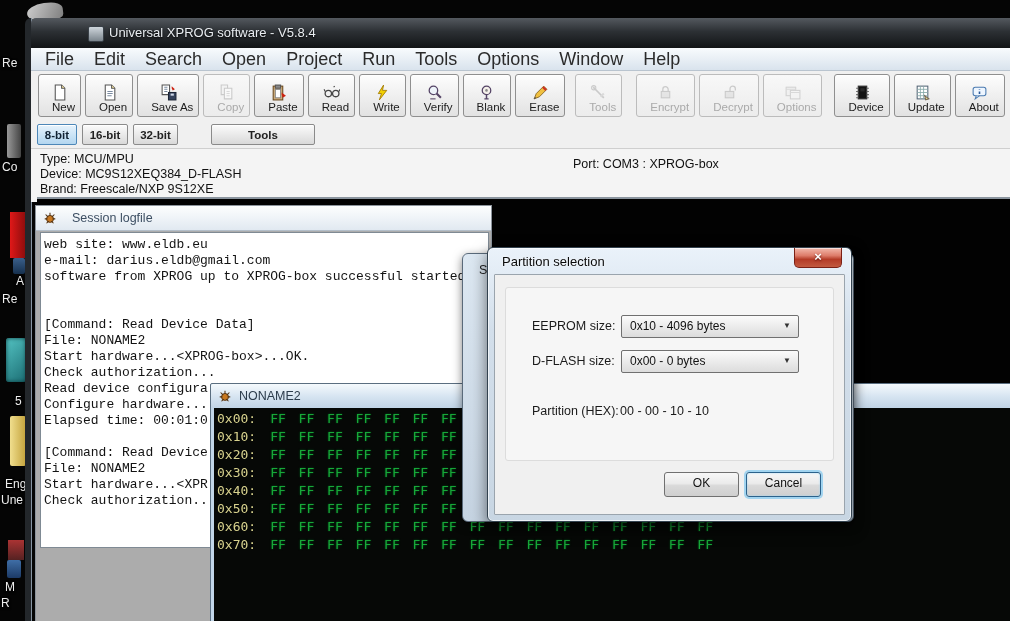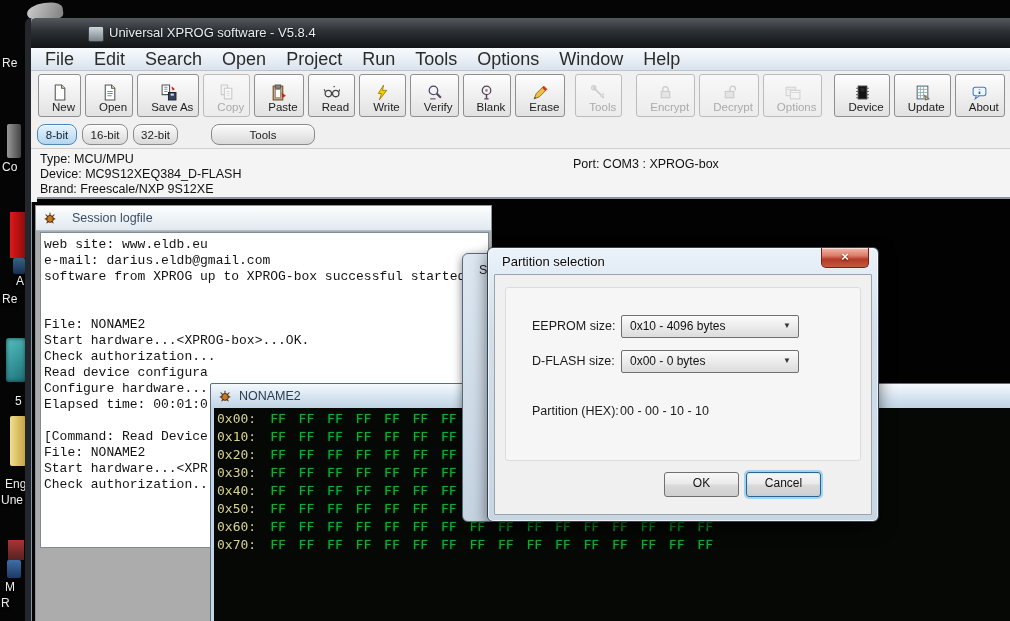--- a/index.html
+++ b/index.html
@@ -36,22 +36,22 @@
     border:1px solid #8f8f8f;border-radius:3px;background:linear-gradient(#fdfdfd,#e2e2e2);
     box-shadow:inset 0 1px 0 #fff;}
   .tbtn .tlabel{font-size:11.5px;color:#1c1c1c;white-space:nowrap;line-height:11px;margin-left:8px;}
   .tbtn.dis{border-color:#bcbcbc;background:linear-gradient(#f8f8f8,#ececec);box-shadow:none;}
   .tbtn.dis .tlabel{color:#aaa;}
   .tbtn.dis svg{opacity:.45;filter:grayscale(1);}
   .tbtn svg{width:17px;height:17px;}
   .gap6{margin-left:6px;} .gap10{margin-left:10px;} .gap8{margin-left:8px;}
 
   #tab-bar{height:27px;background:#f0f0f0;display:flex;align-items:center;padding-left:6px;border-bottom:1px solid #cfcfcf;}
-  .tab{height:19px;border-radius:8px;border:1px solid #8a8a8a;background:linear-gradient(#fbfbfb,#d9d9d9);
-    font-size:11.5px;color:#222;display:flex;align-items:center;justify-content:center;margin-right:5px;box-shadow:inset 0 1px 0 #fff;}
+  .tab{height:19px;border-radius:2px;border:1px solid #8a8a8a;background:linear-gradient(#fbfbfb,#d9d9d9);
+    font-size:11.5px;color:#222;display:flex;align-items:center;justify-content:center;margin-right:5px;box-shadow:inset 0 1px 0 #fff;font-weight:bold;}
   .tab.sel{background:linear-gradient(#e7f3fc,#b3d6f0);border-color:#4d87b8;color:#123;}
   #tab-0{width:38px;} #tab-1{width:44px;} #tab-2{width:43px;} #tab-3{width:102px;margin-left:28px;}
 
   #info-panel{height:53px;background:#f4f4f4;position:relative;font-size:12.5px;color:#111;}
   #info-type{position:absolute;left:9px;top:3px;} #info-device{position:absolute;left:9px;top:18px;}
   #info-brand{position:absolute;left:9px;top:33px;} #info-port{position:absolute;left:542px;top:8px;}
 
   #mdi-area{position:absolute;left:6px;right:0;top:179px;bottom:0;background:#020202;border-top:2px solid #8a949e;}
 
   
@@ -80,21 +80,21 @@
   
   #hidden-window{position:absolute;left:462px;top:253px;width:390px;height:267px;z-index:15;
     background:linear-gradient(#dde8f2,#c6d4e2);border:1px solid #5a6a7a;border-radius:6px;
     box-shadow:0 3px 10px rgba(0,0,0,.5);}
   #hidden-window .hw-title{position:absolute;left:16px;top:9px;font-size:12.5px;color:#222;}
 
   
   #dialog{position:absolute;left:487px;top:247px;width:363px;height:273px;z-index:20;
     background:linear-gradient(180deg,#eaf2fa 0%,#d3dfeb 30%,#c8d6e3 100%);
     border:1px solid #33424f;border-radius:6px;
-    box-shadow:0 6px 16px rgba(0,0,0,.55),inset 0 0 0 1px rgba(255,255,255,.65);padding-left:27px;}
+    box-shadow:0 6px 16px rgba(0,0,0,.55),inset 0 0 0 1px rgba(255,255,255,.65);}
   #dialog-title{position:absolute;left:14px;top:6px;font-size:13px;color:#0a0a0a;text-shadow:0 0 3px #fff;}
   #dialog-close{position:absolute;right:9px;top:0;width:46px;height:19px;
     background:linear-gradient(#f3b9ac 0%,#dd7c6a 40%,#b43b27 60%,#c25a40 100%);
     border:1px solid #7a2015;border-top:none;border-radius:0 0 5px 5px;
     color:#fff;font-size:13px;font-weight:bold;text-align:center;line-height:17px;
     text-shadow:0 1px 2px #5a120a;box-shadow:inset 0 1px 0 rgba(255,255,255,.55);}
   #dialog-client{position:absolute;left:6px;right:6px;top:26px;bottom:6px;background:#f0f0f0;
     border:1px solid #9aa4ad;border-radius:1px;}
   #dialog-group{position:absolute;left:10px;right:10px;top:12px;height:172px;background:#f6f6f6;
     border:1px solid #dcdcdc;border-radius:3px;}
@@ -317,20 +317,21 @@
           <path d="M8 2v3M3 4l3 3M13 4l-3 3M2 9h3M14 9h-3M4 14l2.5-2.5M12 14l-2.5-2.5" stroke="#503010" stroke-width="1.2"></path>
         </svg>
       <span id="session-title">Session logfile</span>
     </div>
     <div id="session-memo">
       <div class="logline">web site: www.eldb.eu</div>
       <div class="logline">e-mail: darius.eldb@gmail.com</div>
       <div class="logline">software from XPROG up to XPROG-box successful started</div>
       <div class="logline">&nbsp;</div>
       <div class="logline">&nbsp;</div>
+      <div class="logline">[Command: Read Device Data]</div>
       <div class="logline">File: NONAME2</div>
       <div class="logline">Start hardware...&lt;XPROG-box&gt;...OK.</div>
       <div class="logline">Check authorization...</div>
       <div class="logline">Read device configura</div>
       <div class="logline">Configure hardware...</div>
       <div class="logline">Elapsed time: 00:01:0</div>
       <div class="logline">&nbsp;</div>
       <div class="logline">[Command: Read Device</div>
       <div class="logline">File: NONAME2</div>
       <div class="logline">Start hardware...&lt;XPR</div>

